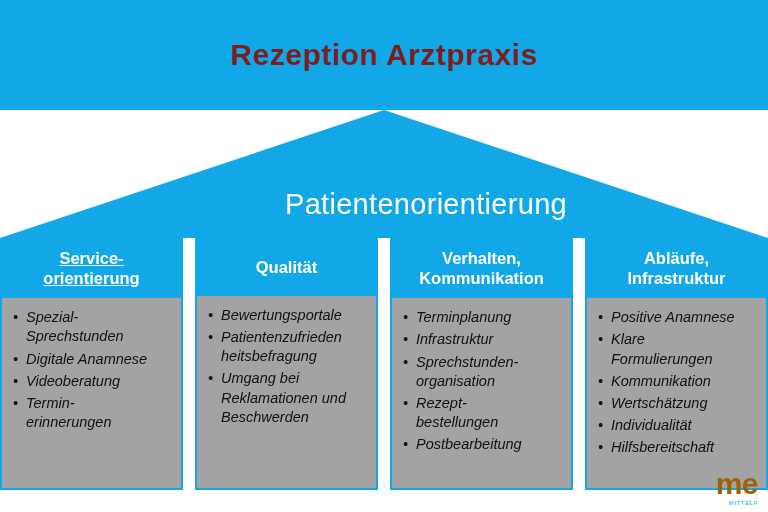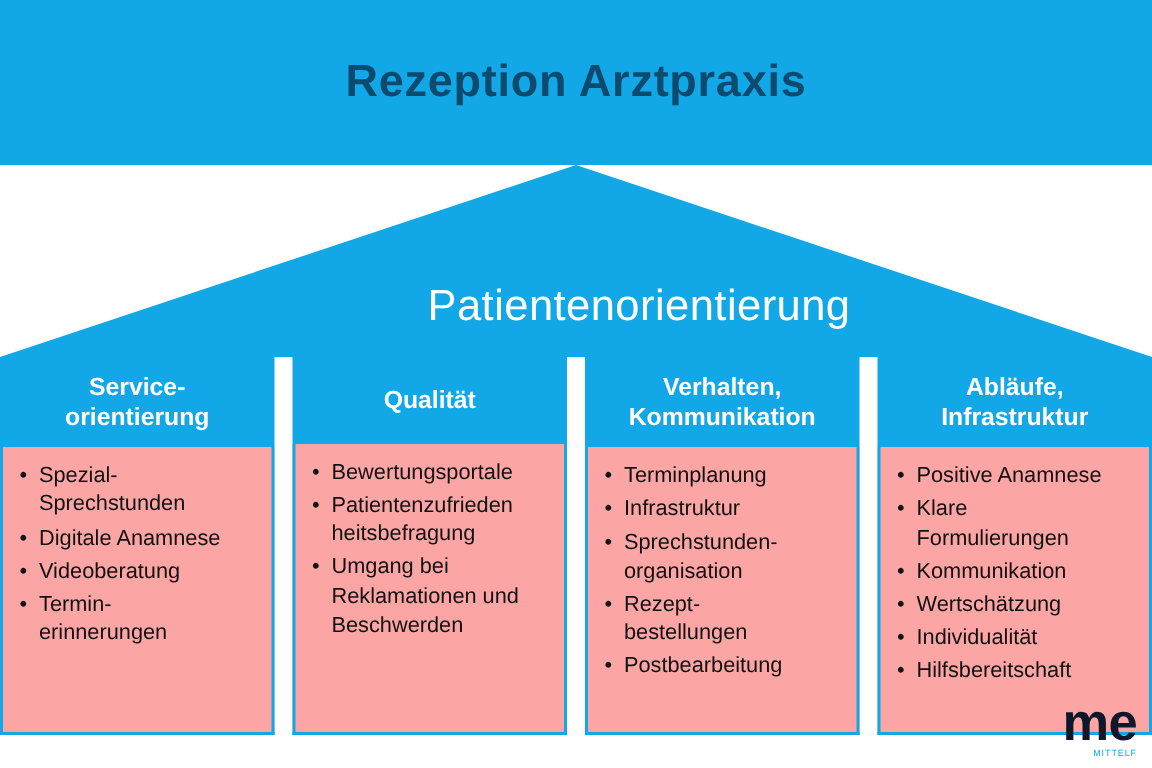--- a/index.html
+++ b/index.html
@@ -26,21 +26,21 @@
     left: 0;
     top: 0;
     width: 768px;
     height: 110px;
     background: #12a8e8;
     display: flex;
     align-items: center;
     justify-content: center;
   }
   .header-title {
-    color: #0c4a6e;
+    color: #7f1d1d;
     font-size: 30px;
     font-weight: bold;
     letter-spacing: 0.5px;
     text-align: center;
   }
 
   
   .roof-wrap {
     position: absolute;
     left: 0;
@@ -96,23 +96,24 @@
     min-height: 58px;
     display: flex;
     align-items: center;
     justify-content: center;
     box-sizing: border-box;
   }
   .pillar-body {
     flex: 1;
     border: 2px solid #12a8e8;
     border-top: none;
-    background: #fca5a5;
+    background: #a3a3a3;
     padding: 10px 6px 8px 6px;
     box-sizing: border-box;
+    font-style: italic;
   }
   .pillar-body ul {
     margin: 0;
     padding: 0 0 0 16px;
     list-style: none;
   }
   .pillar-body li {
     position: relative;
     color: #111111;
     font-size: 14.5px;
@@ -123,33 +124,33 @@
   .pillar-body li::before {
     content: "•";
     position: absolute;
     left: -11px;
     top: 0;
     color: #111111;
     font-size: 14.5px;
   }
 
   
-  .pillar:nth-child(1) .pillar-head { min-height: 58px; }
+  .pillar:nth-child(1) .pillar-head { min-height: 58px; text-decoration: underline; }
 
   
   .logo {
     position: absolute;
     right: 10px;
     bottom: 6px;
     text-align: right;
     line-height: 1;
   }
   .logo-mark {
-    color: #0f172a;
-    font-size: 35px;
+    color: #a16207;
+    font-size: 30px;
     font-weight: bold;
     letter-spacing: -0.5px;
   }
   .logo-sub {
     color: #12a8e8;
     font-size: 6px;
     letter-spacing: 0.6px;
     margin-top: 1px;
   }
 </style>

